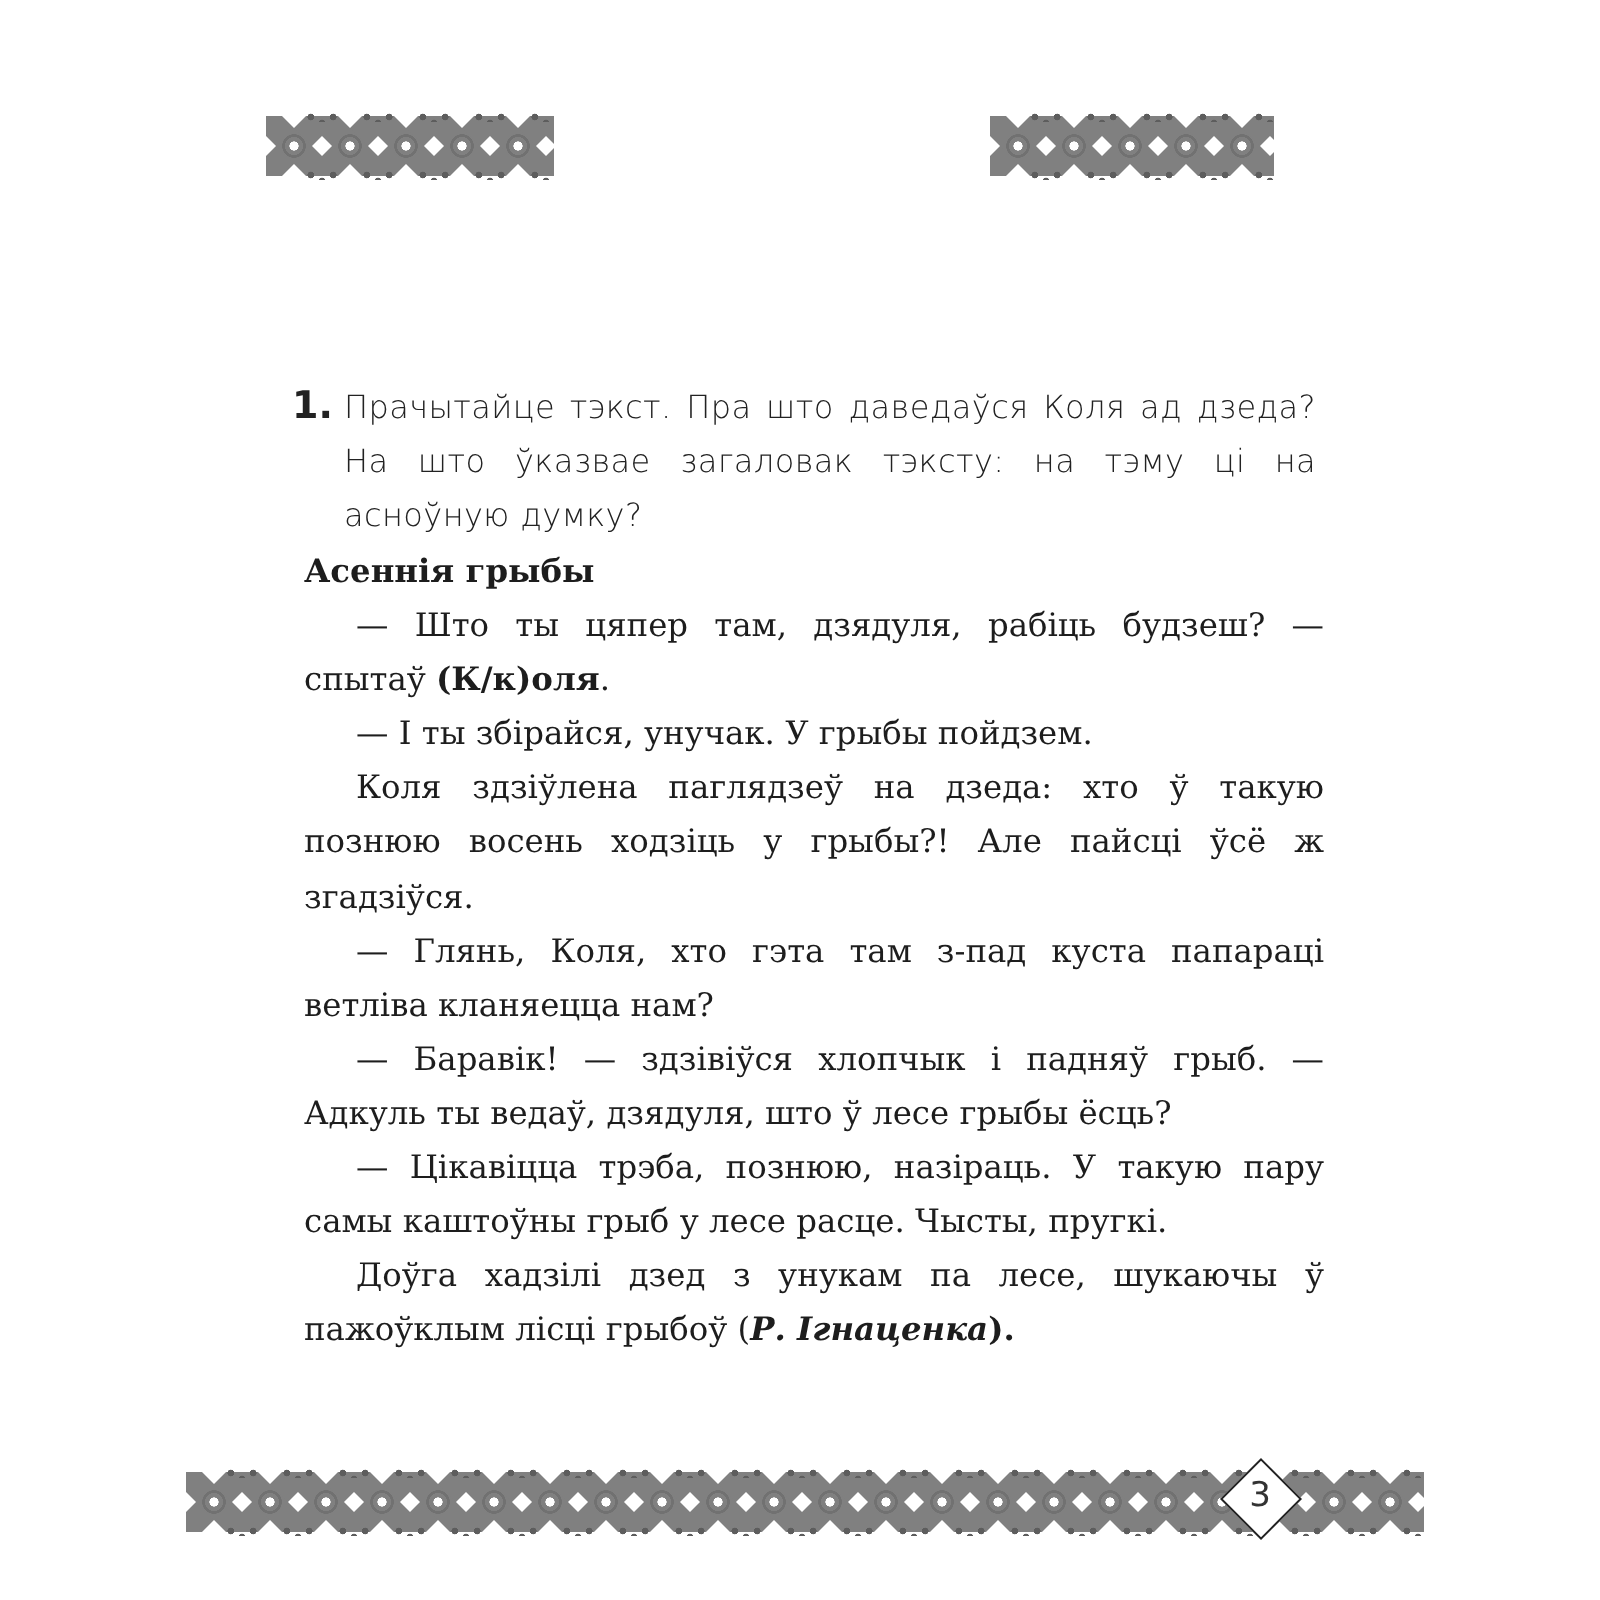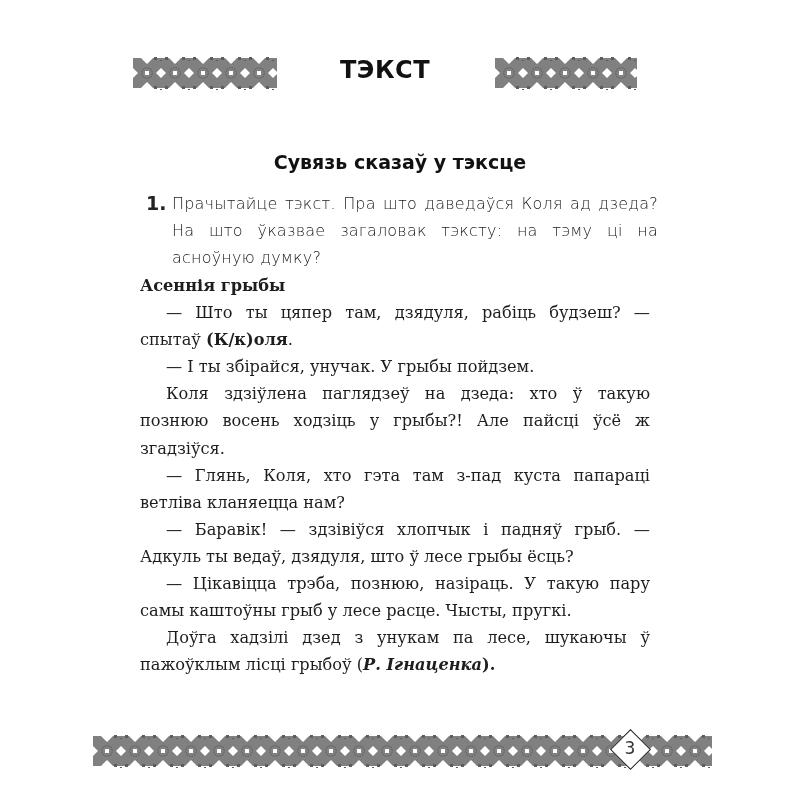--- a/index.html
+++ b/index.html
@@ -61,21 +61,21 @@
   .task-number {
     position: absolute; left: 0; top: 0;
     font-weight: bold; font-size: 19px;
   }
   .task-text {
     margin-left: 26px; text-align: justify; font-weight: 300;
     letter-spacing: 0.2px;
   }
 
   .story {
-    position: absolute; left: 140px; top: 272px; width: 510px;
+    position: absolute; left: 152px; top: 272px; width: 510px;
     font-family: "DejaVu Serif", serif;
     font-size: 16.2px; line-height: 27.1px; color: #1d1d1d;
   }
   .story-title {
     text-align: center; font-weight: bold; margin: 0;
   }
   .story p {
     margin: 0; text-indent: 26px; text-align: justify;
   }
   .story b { font-weight: bold; }
@@ -94,24 +94,22 @@
     position: absolute; left: 0; top: 7px; width: 36px; text-align: center;
     font-family: "DejaVu Sans", sans-serif; font-size: 17px; color: #333;
   }
 </style>
 </head>
 <body>
 
 <div class="page">
 
   <div class="ornament orn-left"></div>
-  <div class="chapter-title">ТЭКСТ</div>
   <div class="ornament orn-right"></div>
 
-  <div class="section-title">Сувязь сказаў у тэксце</div>
 
   <div class="task">
     <span class="task-number">1.</span>
     <div class="task-text">Прачытайце тэкст. Пра што даведаўся Коля ад дзеда? На што ўказвае загаловак тэксту: на тэму ці на асноўную думку?</div>
   </div>
 
   <div class="story">
     <p class="story-title" style="text-indent:0">Асеннія грыбы</p>
     <p><span>— Што ты цяпер там, дзядуля, рабіць будзеш? — спытаў </span><b>(К/к)оля</b><span>.</span></p>
     <p>— І ты збірайся, унучак. У грыбы пойдзем.</p>

